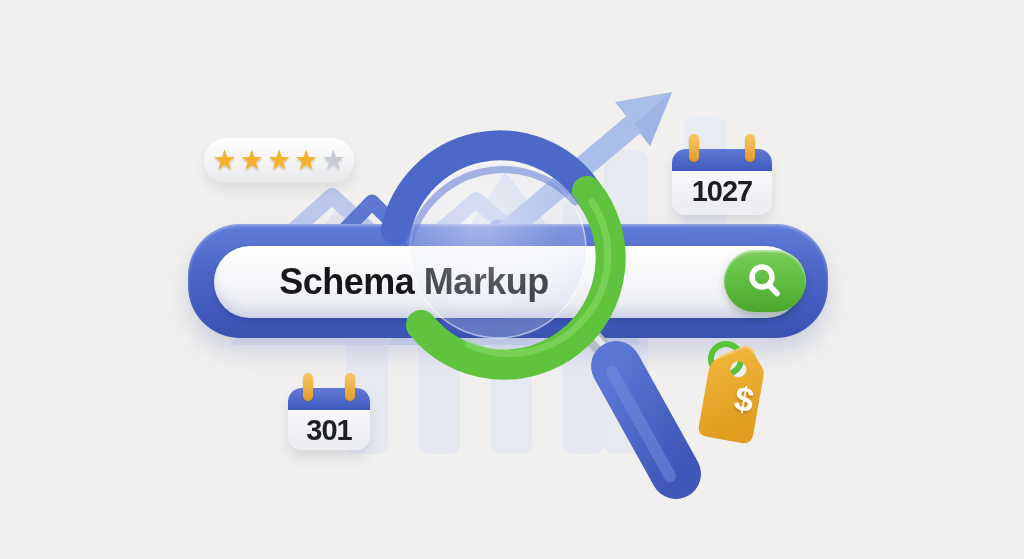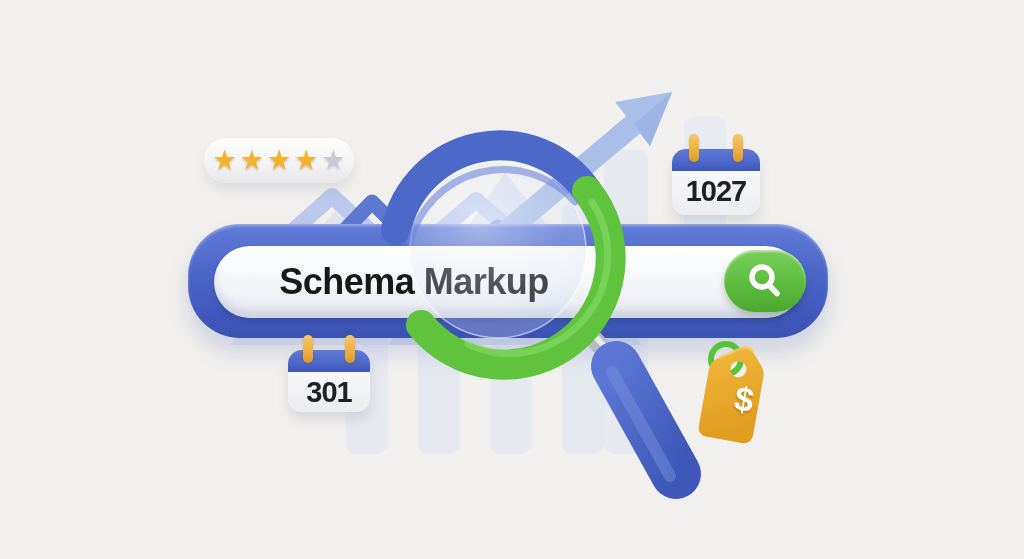--- a/index.html
+++ b/index.html
@@ -64,22 +64,22 @@
   .cal-num{
     position:absolute;left:0;right:0;top:26px;text-align:center;
     font-size:29px;font-weight:700;color:#1e2024;letter-spacing:-1px;
   }
   .peg{
     position:absolute;top:-15px;width:10px;height:28px;border-radius:5px;
     background:linear-gradient(180deg,#f6c765 0%,#eeb044 55%,#dd9a28 100%);
     box-shadow:0 1px 2px rgba(120,80,0,.3);
   }
   .cal-1027{left:672px;top:149px;}
-  .cal-1027 .cal-body{width:88px;height:66px;}
-  .cal-301{left:288px;top:350px;}
+  .cal-1027 .cal-body{width:100px;height:66px;}
+  .cal-301{left:288px;top:388px;}
   .cal-301 .cal-body{width:82px;height:62px;}
 
   
   .price-tag{position:absolute;left:688px;top:340px;width:110px;height:115px;}
   .dollar{
     position:absolute;left:34px;top:40px;width:44px;text-align:center;
     font-size:34px;font-weight:700;color:#fff;transform:rotate(10deg);
     text-shadow:0 2px 2px rgba(160,105,10,.55);
   }
 </style>

